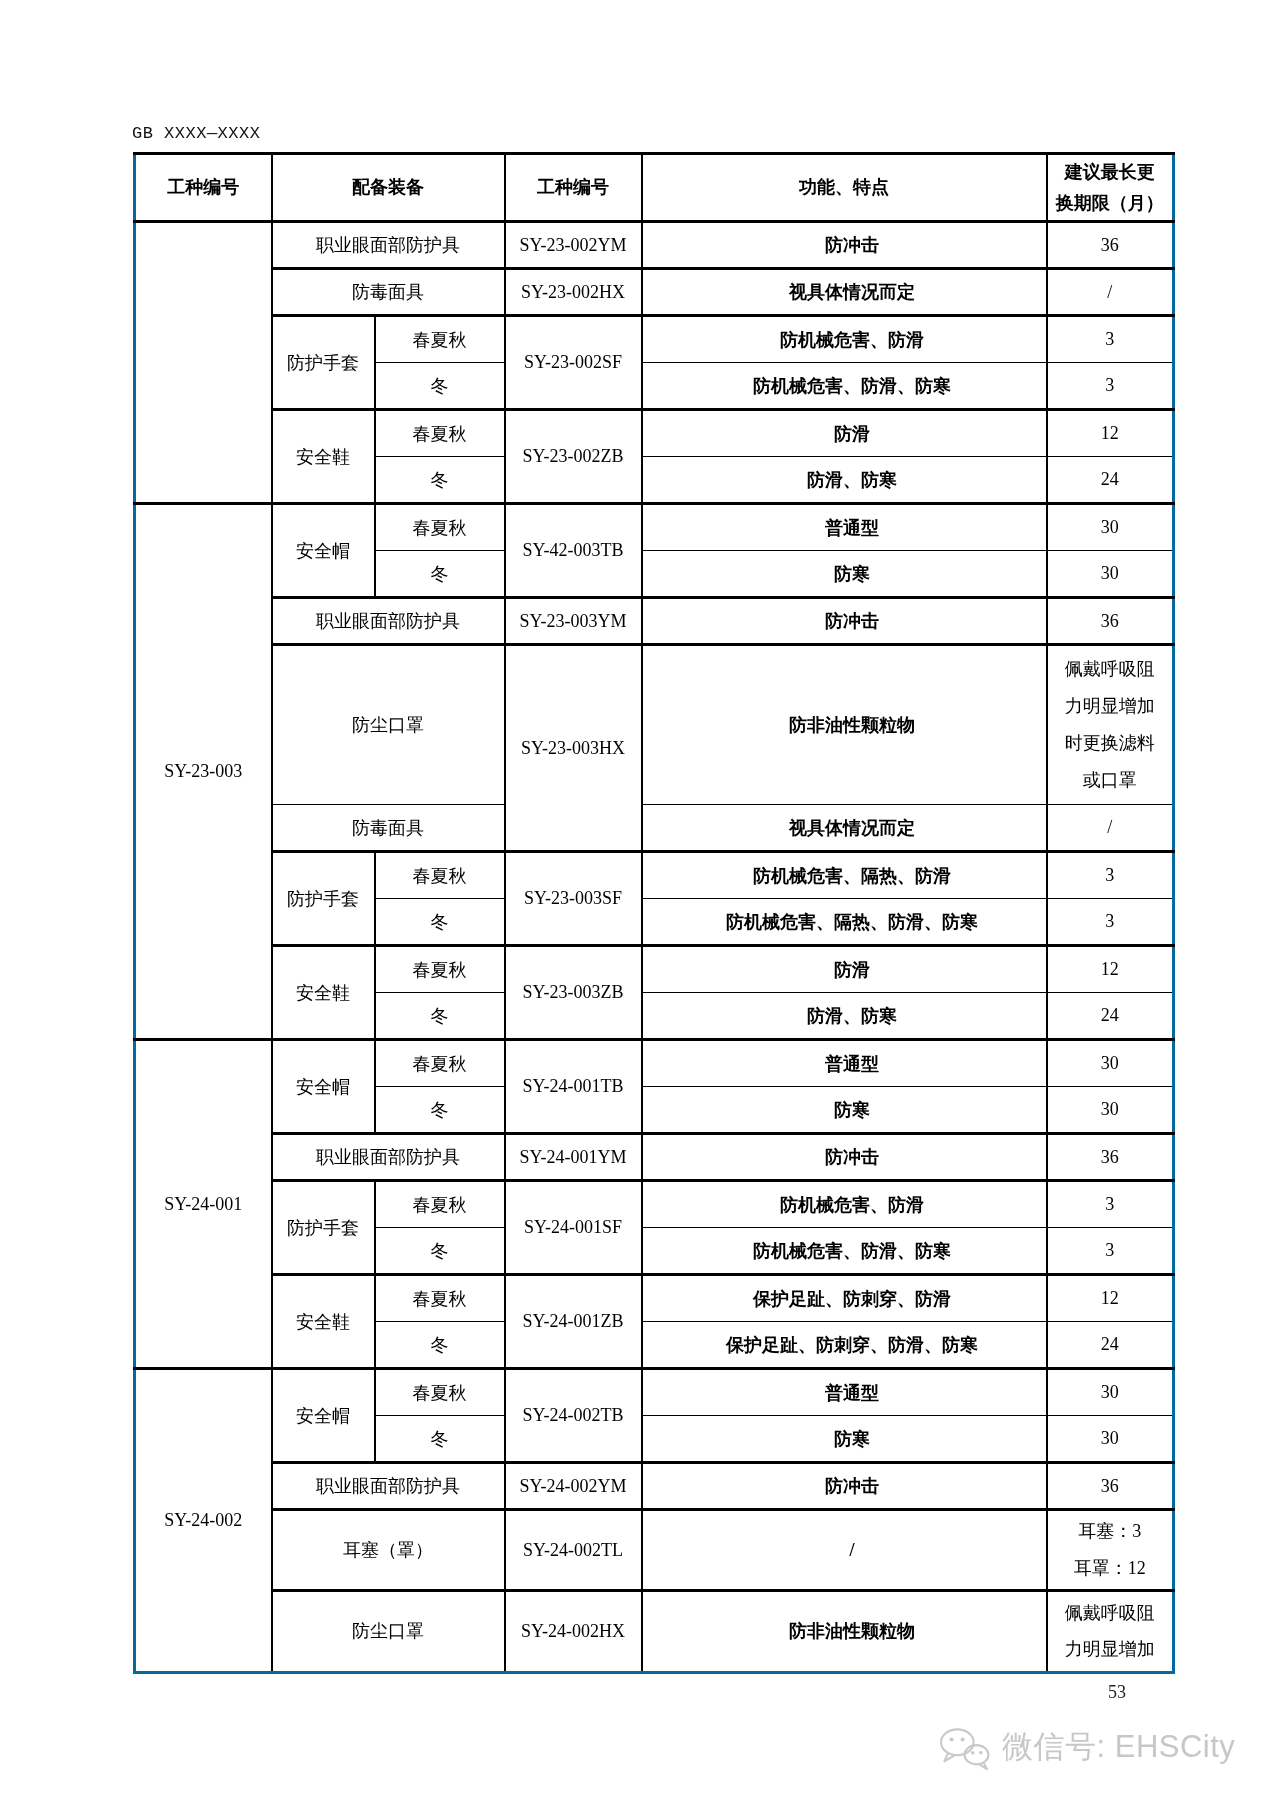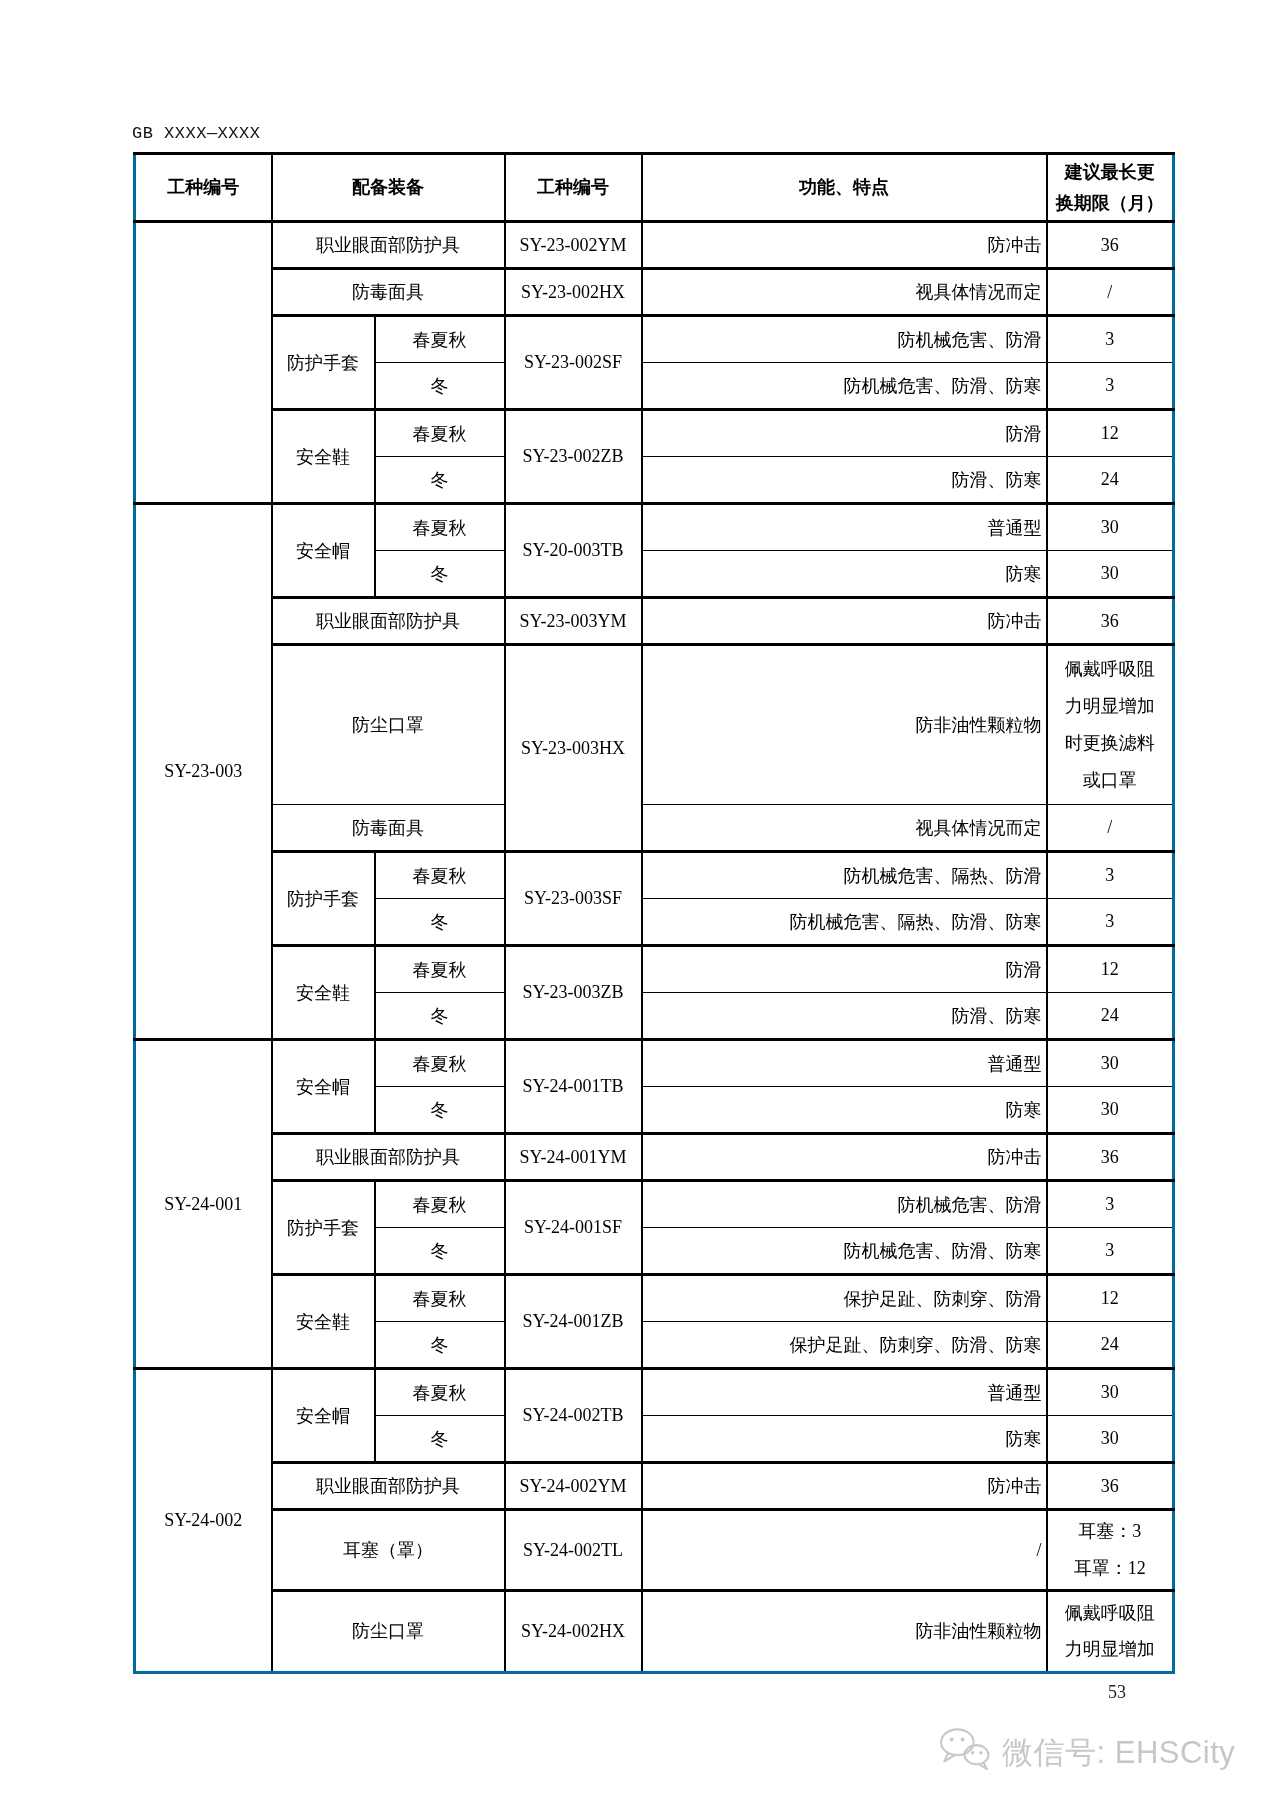--- a/index.html
+++ b/index.html
@@ -26,28 +26,28 @@
   .ppe thead th{
     font-weight:bold;height:60px;
     border-top-width:3px;border-bottom-width:3px;
     white-space:pre-line;line-height:1.7;
   }
   .ppe tbody tr{height:47px;}
   .ppe tbody tr.tall{height:160px;}
   .ppe tbody tr.ear{height:72px;}
   .ppe tbody tr.cut{height:82px;}
   .ppe tbody tr.dev>td{border-top-width:3px;}
-  .ppe td.feat{text-align:right;padding-left:20px;}
+  .ppe td.feat{text-align:center;padding-left:20px;font-weight:bold;}
   .ppe td.per{white-space:pre-line;line-height:2.05;}
   .page-num{
     position:absolute;left:1108px;top:1682px;font-size:18px;color:#222;
   }
   .watermark{
     position:absolute;left:936px;top:1726px;
-    display:flex;align-items:center;gap:8px;
+    display:flex;align-items:flex-start;gap:8px;
     color:#c7c7c7;font-family:"Liberation Sans","DejaVu Sans",sans-serif;
     font-size:31px;letter-spacing:.5px;
     text-shadow:1px 1px 0 #ffffff;
     user-select:none;
   }
   .watermark svg{flex:0 0 auto;}
 </style>
 </head>
 <body>
 
@@ -111,21 +111,21 @@
       <td class="feat">防滑、防寒</td>
       <td class="per">24</td>
     </tr>
   </tbody>
 
   <tbody>
     <tr class="dev">
       <td rowspan="9">SY-23-003</td>
       <td rowspan="2">安全帽</td>
       <td>春夏秋</td>
-      <td rowspan="2">SY-20-003TB</td>
+      <td rowspan="2">SY-42-003TB</td>
       <td class="feat">普通型</td>
       <td class="per">30</td>
     </tr>
     <tr>
       <td>冬</td>
       <td class="feat">防寒</td>
       <td class="per">30</td>
     </tr>
     <tr class="dev">
       <td colspan="2">职业眼面部防护具</td>

